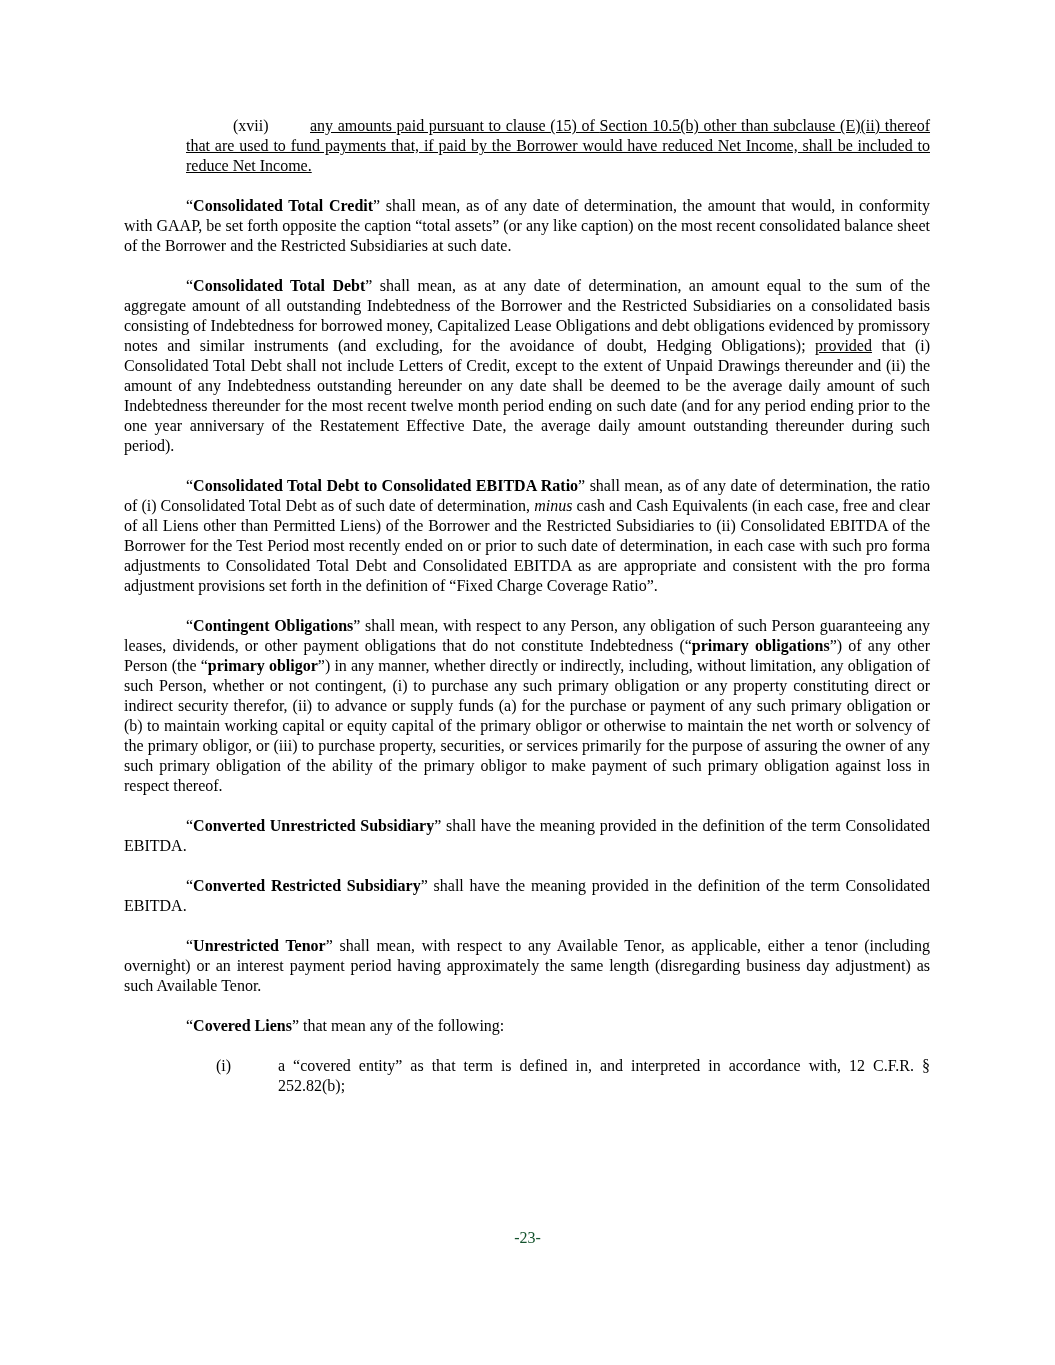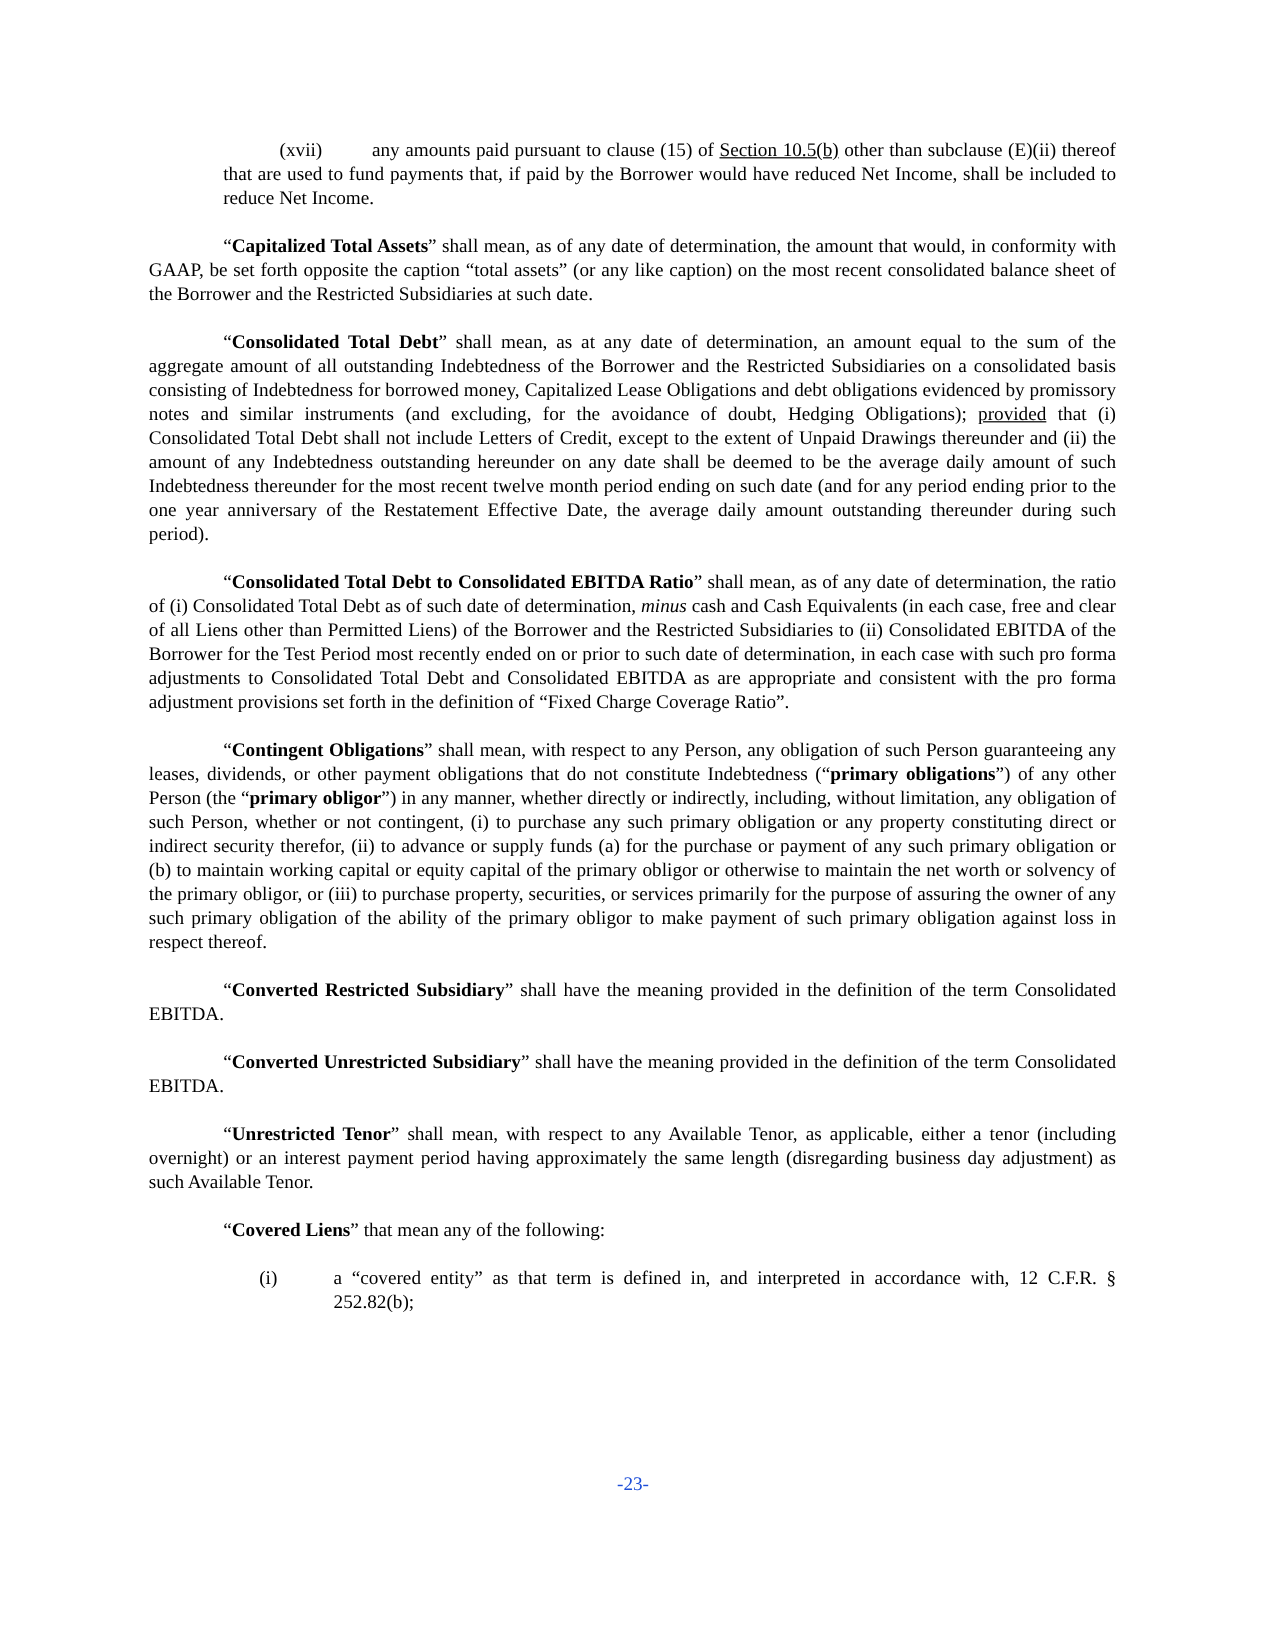--- a/index.html
+++ b/index.html
@@ -24,20 +24,21 @@
   .para {
     margin: 0 0 20px 0;
     text-align: justify;
   }
   .para.body {
     text-indent: 62px;
   }
   .para.clause-sub {
     margin-left: 62px;
     text-indent: 47px;
+    text-decoration: underline;
   }
   .para.list-item {
     margin-left: 92px;
     padding-left: 62px;
     text-indent: -62px;
   }
   .marker {
     display: inline-block;
     text-indent: 0;
   }
@@ -48,33 +49,33 @@
   .u { text-decoration: underline; }
   .footer {
     position: absolute;
     top: 1228px;
     left: 0;
     width: 1055px;
     text-align: center;
     font-family: "Liberation Serif", "DejaVu Serif", serif;
     font-size: 16px;
     line-height: 20px;
-    color: #1d4ed8;
+    color: #14532d;
   }
 </style>
 </head>
 <body>
 
 <div class="page">
   <div class="content" id="doc-content">
       <p class="para clause-sub"><span class="marker clause-sub-marker">(xvii)</span><span>any amounts paid pursuant to clause (15) of </span><span class="u">Section 10.5(b)</span><span> other than subclause (E)(ii) thereof that are used to fund payments that, if paid by the Borrower would have reduced Net Income, shall be included to reduce Net Income.</span></p>
-      <p class="para body"><span>“</span><span class="b">Capitalized Total Assets</span><span>” shall mean, as of any date of determination, the amount that would, in conformity with GAAP, be set forth opposite the caption “total assets” (or any like caption) on the most recent consolidated balance sheet of the Borrower and the Restricted Subsidiaries at such date.</span></p>
+      <p class="para body"><span>“</span><span class="b">Consolidated Total Credit</span><span>” shall mean, as of any date of determination, the amount that would, in conformity with GAAP, be set forth opposite the caption “total assets” (or any like caption) on the most recent consolidated balance sheet of the Borrower and the Restricted Subsidiaries at such date.</span></p>
       <p class="para body"><span>“</span><span class="b">Consolidated Total Debt</span><span>” shall mean, as at any date of determination, an amount equal to the sum of the aggregate amount of all outstanding Indebtedness of the Borrower and the Restricted Subsidiaries on a consolidated basis consisting of Indebtedness for borrowed money, Capitalized Lease Obligations and debt obligations evidenced by promissory notes and similar instruments (and excluding, for the avoidance of doubt, Hedging Obligations); </span><span class="u">provided</span><span> that (i) Consolidated Total Debt shall not include Letters of Credit, except to the extent of Unpaid Drawings thereunder and (ii) the amount of any Indebtedness outstanding hereunder on any date shall be deemed to be the average daily amount of such Indebtedness thereunder for the most recent twelve month period ending on such date (and for any period ending prior to the one year anniversary of the Restatement Effective Date, the average daily amount outstanding thereunder during such period).</span></p>
       <p class="para body"><span>“</span><span class="b">Consolidated Total Debt to Consolidated EBITDA Ratio</span><span>” shall mean, as of any date of determination, the ratio of (i) Consolidated Total Debt as of such date of determination, </span><span class="i">minus</span><span> cash and Cash Equivalents (in each case, free and clear of all Liens other than Permitted Liens) of the Borrower and the Restricted Subsidiaries to (ii) Consolidated EBITDA of the Borrower for the Test Period most recently ended on or prior to such date of determination, in each case with such pro forma adjustments to Consolidated Total Debt and Consolidated EBITDA as are appropriate and consistent with the pro forma adjustment provisions set forth in the definition of “Fixed Charge Coverage Ratio”.</span></p>
       <p class="para body"><span>“</span><span class="b">Contingent Obligations</span><span>” shall mean, with respect to any Person, any obligation of such Person guaranteeing any leases, dividends, or other payment obligations that do not constitute Indebtedness (“</span><span class="b">primary obligations</span><span>”) of any other Person (the “</span><span class="b">primary obligor</span><span>”) in any manner, whether directly or indirectly, including, without limitation, any obligation of such Person, whether or not contingent, (i) to purchase any such primary obligation or any property constituting direct or indirect security therefor, (ii) to advance or supply funds (a) for the purchase or payment of any such primary obligation or (b) to maintain working capital or equity capital of the primary obligor or otherwise to maintain the net worth or solvency of the primary obligor, or (iii) to purchase property, securities, or services primarily for the purpose of assuring the owner of any such primary obligation of the ability of the primary obligor to make payment of such primary obligation against loss in respect thereof.</span></p>
+      <p class="para body"><span>“</span><span class="b">Converted Unrestricted Subsidiary</span><span>” shall have the meaning provided in the definition of the term Consolidated EBITDA.</span></p>
       <p class="para body"><span>“</span><span class="b">Converted Restricted Subsidiary</span><span>” shall have the meaning provided in the definition of the term Consolidated EBITDA.</span></p>
-      <p class="para body"><span>“</span><span class="b">Converted Unrestricted Subsidiary</span><span>” shall have the meaning provided in the definition of the term Consolidated EBITDA.</span></p>
       <p class="para body"><span>“</span><span class="b">Unrestricted Tenor</span><span>” shall mean, with respect to any Available Tenor, as applicable, either a tenor (including overnight) or an interest payment period having approximately the same length (disregarding business day adjustment) as such Available Tenor.</span></p>
       <p class="para body"><span>“</span><span class="b">Covered Liens</span><span>” that mean any of the following:</span></p>
       <p class="para list-item"><span class="marker list-item-marker">(i)</span><span>a “covered entity” as that term is defined in, and interpreted in accordance with, 12 C.F.R. § 252.82(b);</span></p>
     </div>
   <div class="footer">-23-</div>
 </div>
 
 </body></html>

